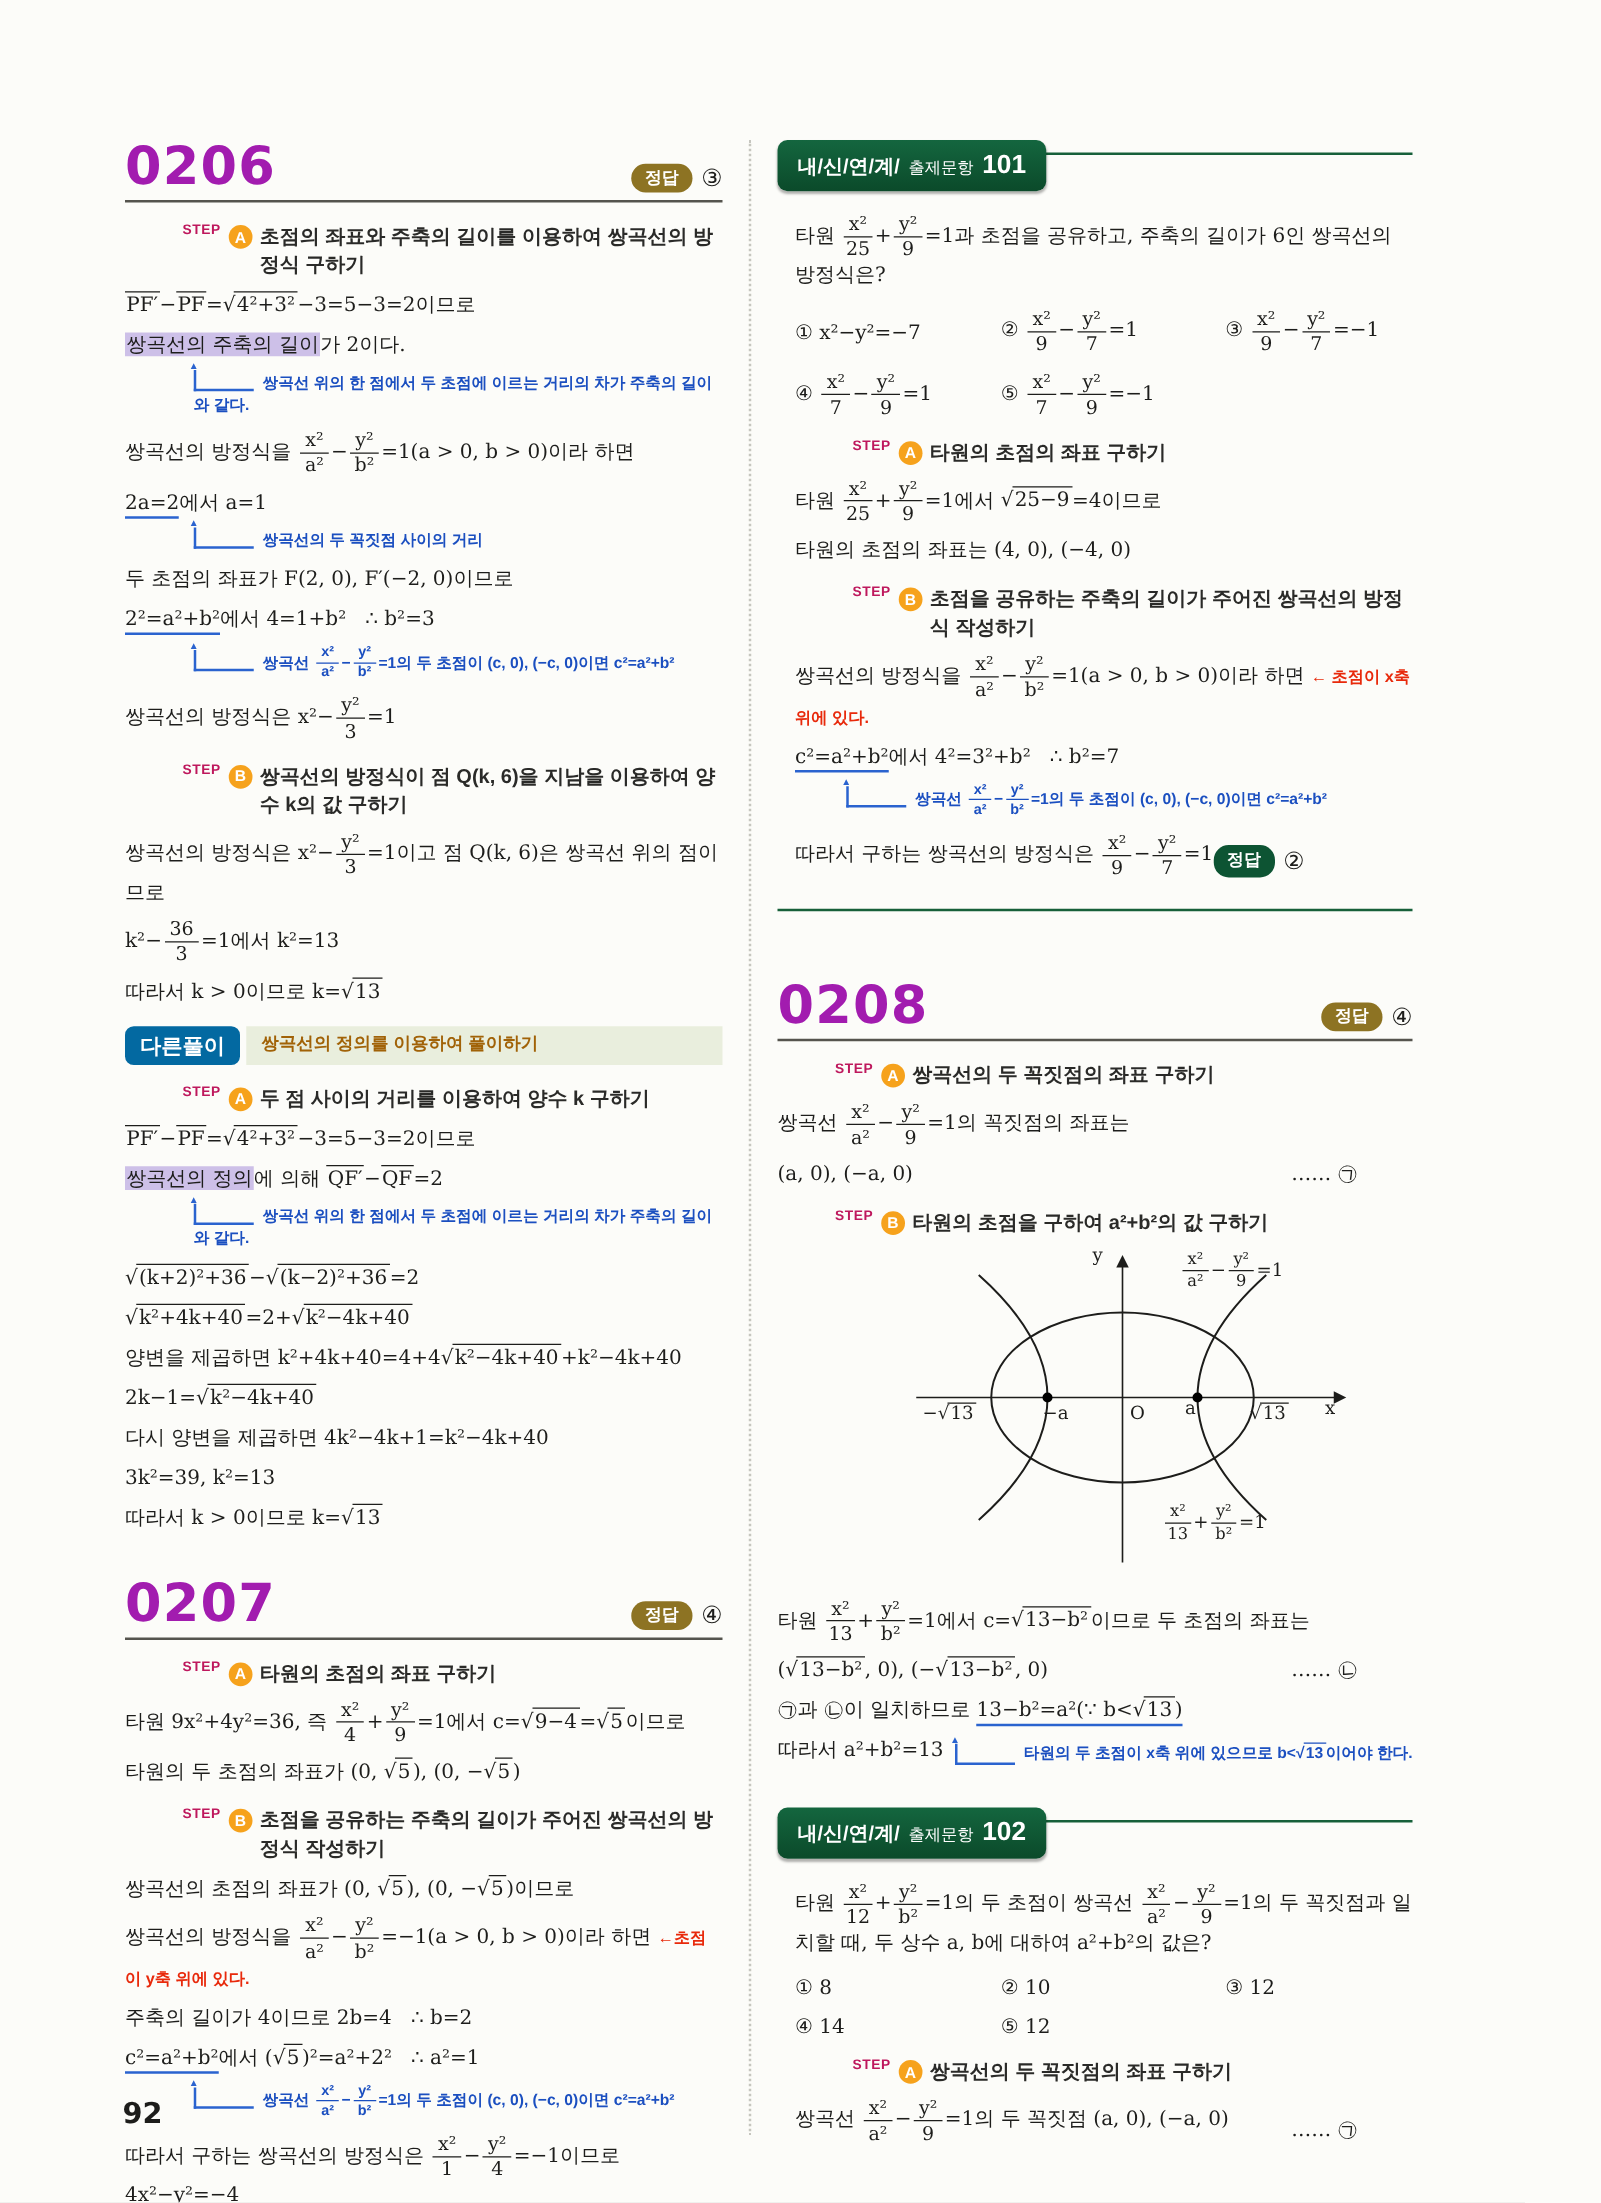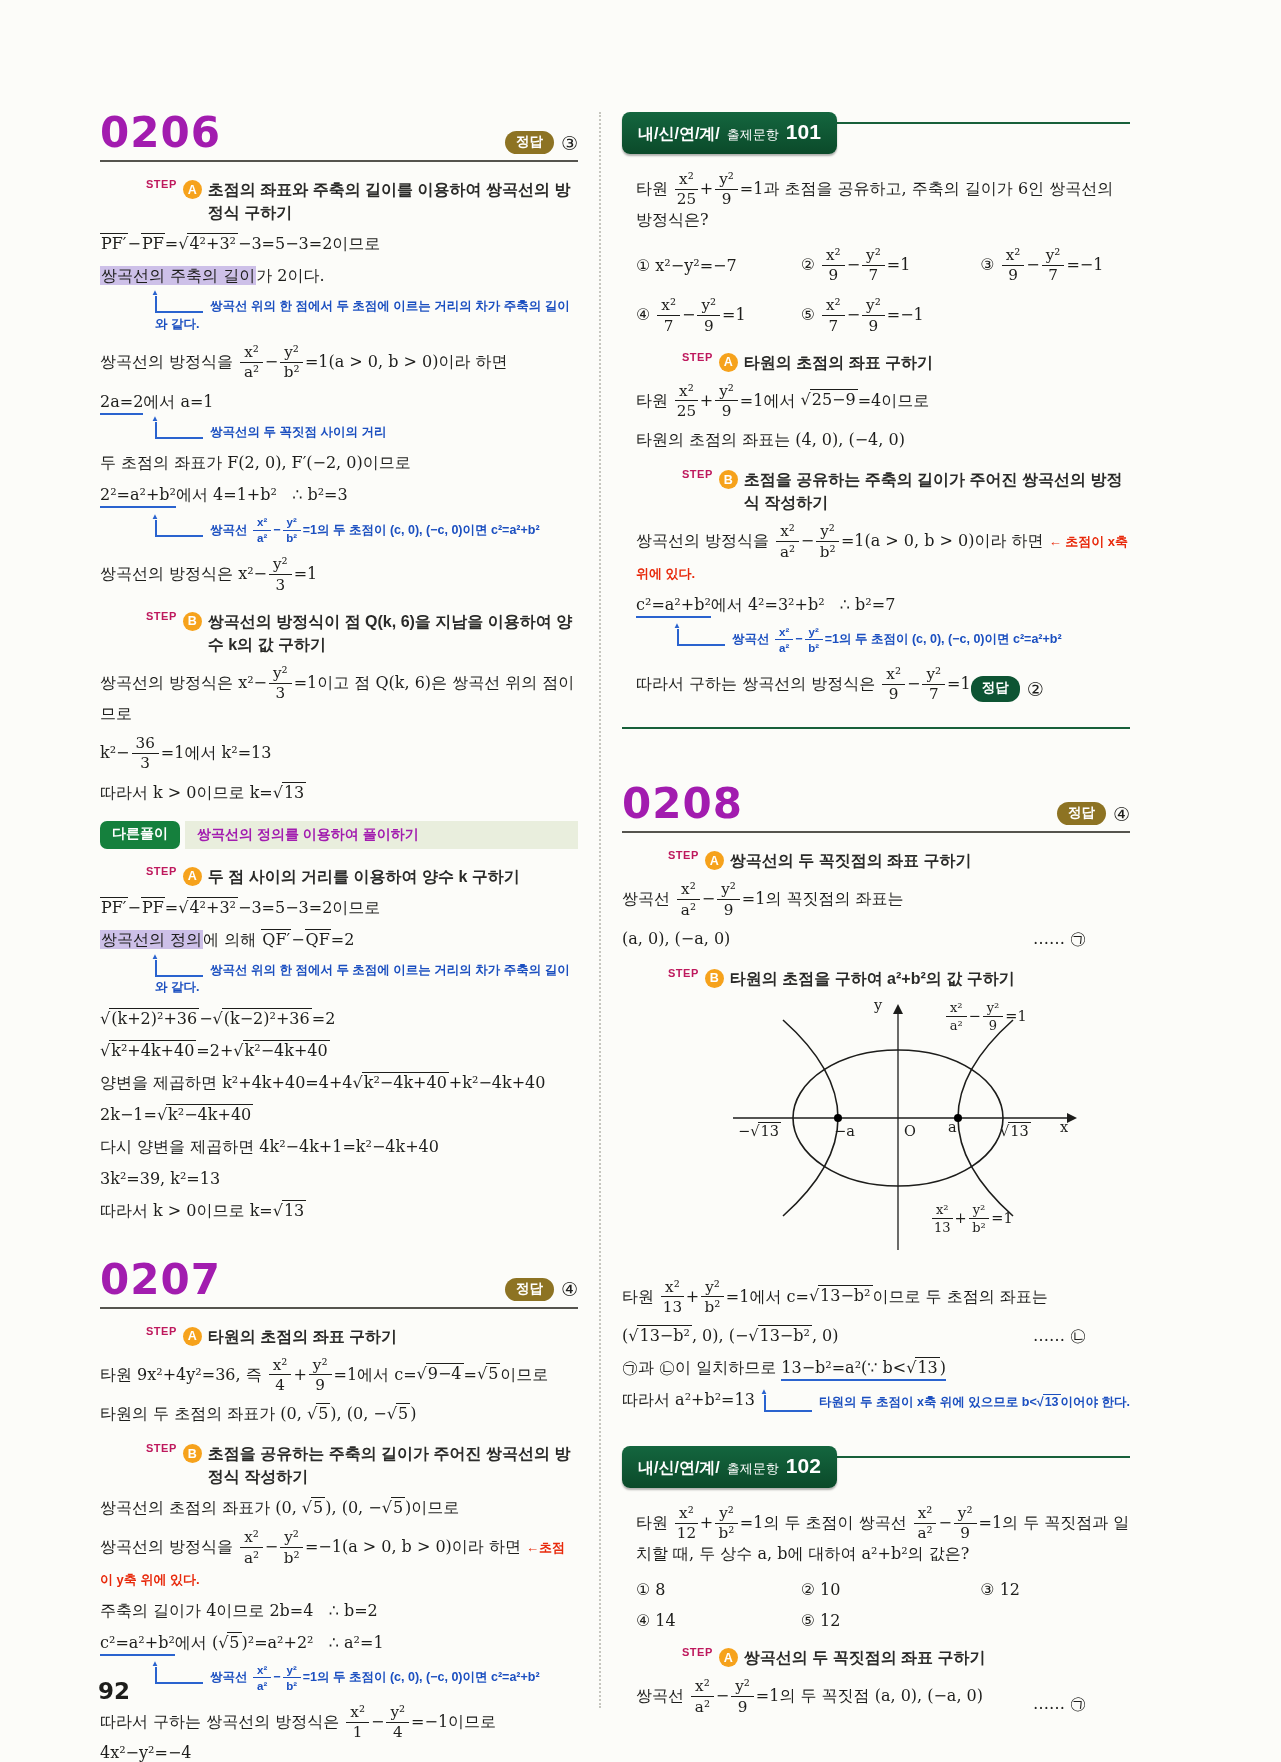--- a/index.html
+++ b/index.html
@@ -33,22 +33,22 @@
   .stitle{font-weight:700;font-size:16px;color:#2a2a28;flex:1;line-height:1.45;}
 
   .note{color:#1b4fc0;font-size:12.5px;font-weight:700;margin:2px 0 10px;
         font-family:"Liberation Sans",sans-serif;line-height:1.4;}
   .note .frac{font-size:11.5px;}
   .conn{display:inline-block;width:46px;height:15px;border-left:2px solid #2a63cf;border-bottom:2px solid #2a63cf;
         margin-right:7px;position:relative;vertical-align:-3px;}
   .ah{position:absolute;left:-6px;top:-9px;font-size:8px;font-style:normal;color:#2a63cf;}
 
   .altline{display:flex;align-items:stretch;margin:16px 0 10px;}
-  .altb{background:#15803d;color:#fff;font-size:14px;font-weight:700;border-radius:7px;padding:4px 12px;white-space:nowrap;}
-  .altband{background:#e9eedd;flex:1;font-size:14px;font-weight:700;color:#a21caf;padding:5px 12px;margin-left:5px;}
+  .altb{background:#0369a1;color:#fff;font-size:17px;font-weight:700;border-radius:7px;padding:4px 12px;white-space:nowrap;}
+  .altband{background:#e9eedd;flex:1;font-size:14px;font-weight:700;color:#a16207;padding:5px 12px;margin-left:5px;}
 
   .choices{display:grid;grid-template-columns:1.1fr 1.2fr 1fr;row-gap:12px;margin:14px 0 6px;align-items:center;}
   .choice{font-family:"DejaVu Serif",serif;font-size:16px;}
   .cmark{font-family:"DejaVu Sans",sans-serif;margin-right:5px;}
 
   .series{position:relative;}
   .series.closed{border-bottom:2.5px solid #17603a;padding-bottom:16px;}
   .shead{position:relative;height:48px;margin-bottom:10px;}
   .sline{position:absolute;left:150px;right:0;top:10px;border-top:2.5px solid #17603a;}
   .sbadge{position:absolute;left:0;top:0;display:inline-flex;align-items:baseline;gap:7px;

